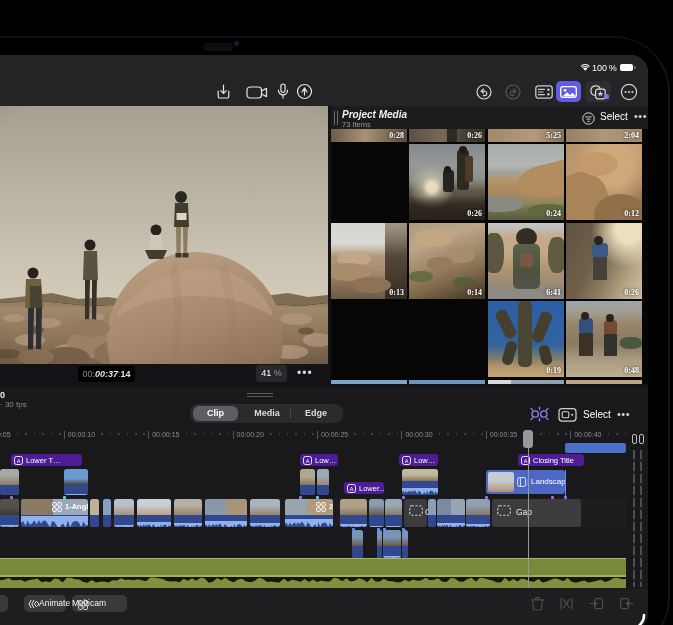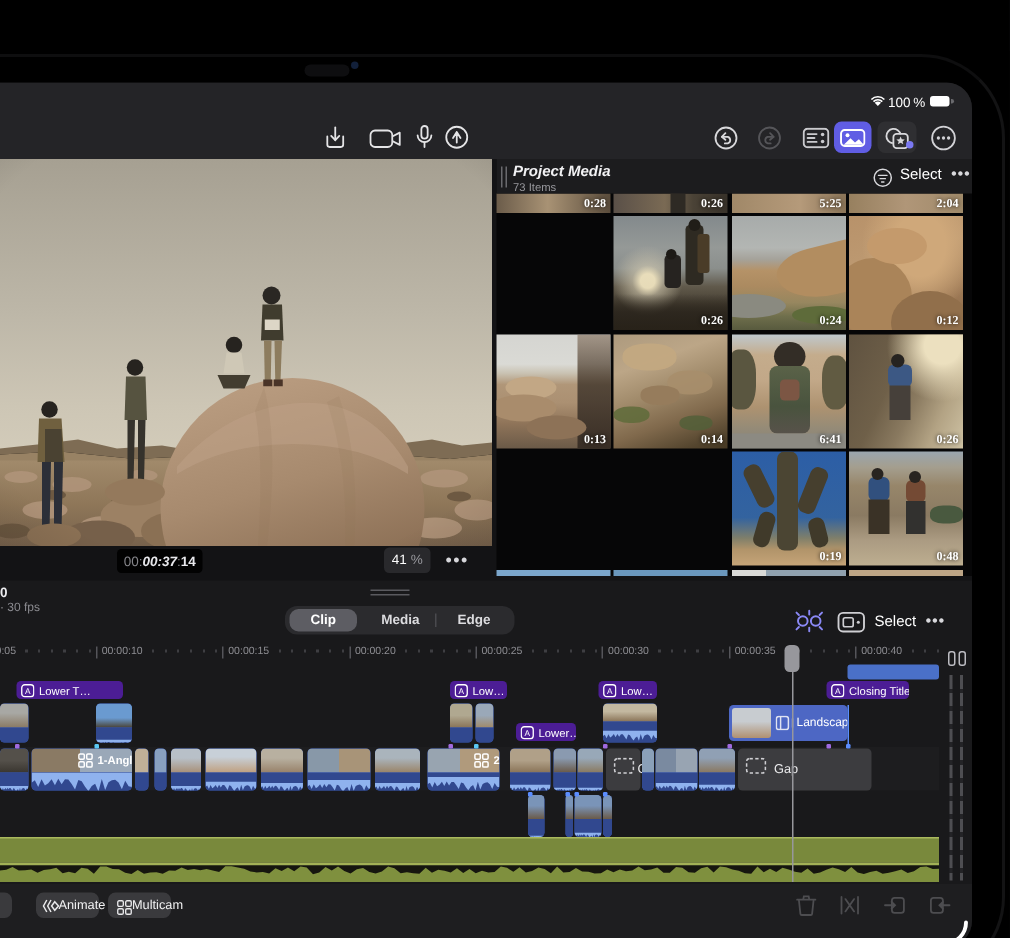--- a/index.html
+++ b/index.html
@@ -432,21 +432,21 @@
             </svg>
             <div class="abs" style="left:15px;top:1.5px;color:#fff;font-size:7.5px;white-space:nowrap;">Low…</div>
           </div>
 <div class="pclip" style="left:399px;top:67px;width:39px;">
             <svg class="abs" style="left:3px;top:2px;" width="9" height="9" viewBox="0 0 9 9">
               <rect x="0.5" y="0.5" width="8" height="8" rx="2" fill="none" stroke="#fff" stroke-width="0.9"></rect>
               <text x="4.5" y="6.8" font-size="5.5" fill="#fff" text-anchor="middle" font-family="Liberation Sans">A</text>
             </svg>
             <div class="abs" style="left:15px;top:1.5px;color:#fff;font-size:7.5px;white-space:nowrap;">Low…</div>
           </div>
-<div class="pclip" style="left:551px;top:67px;width:55px;text-align:right;">
+<div class="pclip" style="left:518px;top:67px;width:66px;text-align:right;">
             <svg class="abs" style="left:3px;top:2px;" width="9" height="9" viewBox="0 0 9 9">
               <rect x="0.5" y="0.5" width="8" height="8" rx="2" fill="none" stroke="#fff" stroke-width="0.9"></rect>
               <text x="4.5" y="6.8" font-size="5.5" fill="#fff" text-anchor="middle" font-family="Liberation Sans">A</text>
             </svg>
             <div class="abs" style="left:15px;top:1.5px;color:#fff;font-size:7.5px;white-space:nowrap;">Closing Title</div>
           </div>
 <div class="pclip" style="left:344px;top:95px;width:40px;">
             <svg class="abs" style="left:3px;top:2px;" width="9" height="9" viewBox="0 0 9 9">
               <rect x="0.5" y="0.5" width="8" height="8" rx="2" fill="none" stroke="#fff" stroke-width="0.9"></rect>
               <text x="4.5" y="6.8" font-size="5.5" fill="#fff" text-anchor="middle" font-family="Liberation Sans">A</text>
@@ -659,21 +659,21 @@
 </div>
     <div id="bottom">
       <div class="bbtn" style="left:-10px;width:18px;"></div>
       <div class="bbtn" style="left:24px;width:42px;padding-left:15px;font-size:8.5px;">Animate</div>
       <svg class="abs" style="left:28px;top:10px;" width="12" height="10" viewBox="0 0 12 10">
         <g fill="none" stroke="#e8e8ea" stroke-width="1">
         <path d="M3.2 1 L1 5 L3.2 9 M6 1 L3.8 5 L6 9"></path>
         <path d="M8.5 2.2 L11 5 L8.5 7.8 L6.4 5 Z"></path>
             </g>
       </svg>
-      <div class="bbtn" style="left:72px;width:42px;padding-left:16px;font-size:8.5px;">Multicam</div>
+      <div class="bbtn" style="left:72px;width:55px;font-size:8.5px;">Multicam</div>
       <svg class="abs" style="left:78px;top:10.5px;" width="10" height="10" viewBox="0 0 10 10">
         <g fill="none" stroke="#e8e8ea" stroke-width="0.9">
               <rect x="0.5" y="0.5" width="3.7" height="3.7" rx="0.9"></rect>
               <rect x="5.8" y="0.5" width="3.7" height="3.7" rx="0.9"></rect>
               <rect x="0.5" y="5.8" width="3.7" height="3.7" rx="0.9"></rect>
               <rect x="5.8" y="5.8" width="3.7" height="3.7" rx="0.9"></rect>
             </g>
       </svg>
 
       <svg class="bicon" style="left:530px;" viewBox="0 0 15 15">

